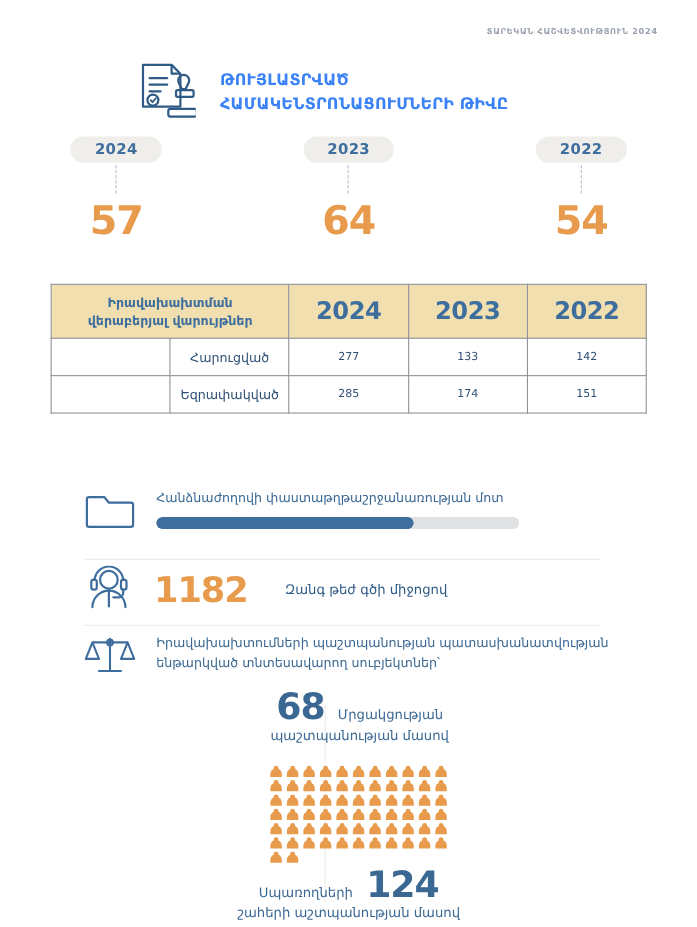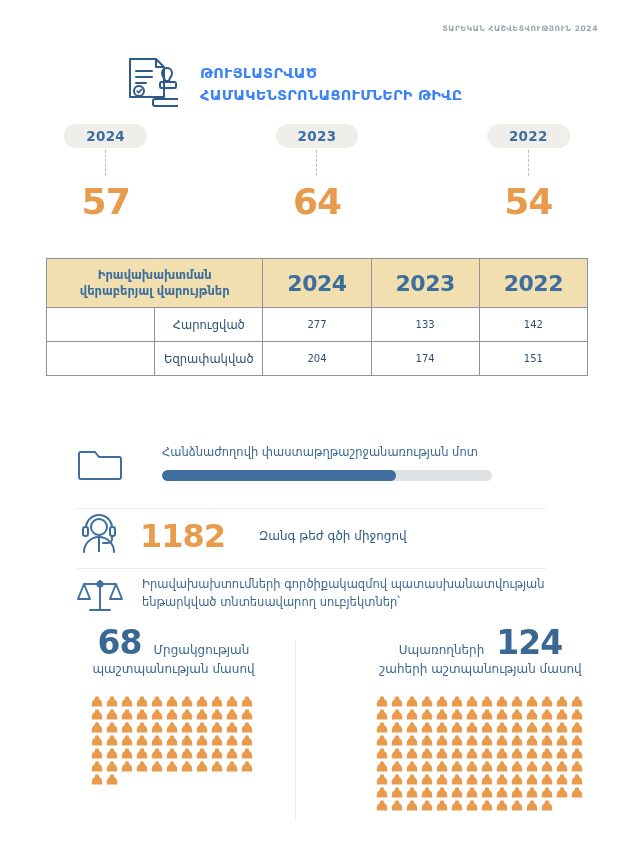--- a/index.html
+++ b/index.html
@@ -58,21 +58,21 @@
   .divider { position: absolute; left: 76px; width: 470px; height: 1px; background: #ececec; }
 
   .call-block { top: 514px; left: 76px; width: 470px; align-items: center; }
   .call-number { color: #e89b4c; font-weight: 800; font-size: 32px; line-height: 1; letter-spacing: -1px; }
   .call-label { color: #2f5a86; font-size: 12px; margin-left: 16px; }
 
   .scales-block { top: 575px; left: 76px; width: 500px; }
   .scales-text { color: #3a6893; font-size: 11.5px; line-height: 1.6; }
 
   
-  .bottom { position: absolute; top: 626px; left: 0; width: 634px; height: 210px; display: flex; }
+  .bottom { position: absolute; top: 626px; left: 0; width: 634px; height: 210px; display: flex; flex-direction: column; }
   .bcol { flex: 1 1 0; position: relative; display: flex; flex-direction: column; align-items: center; }
   .bcol.left  { padding-left: 20px; }
   .bcol-head { display: flex; align-items: baseline; gap: 12px; color: #3a6893; }
   .big-num { color: #3a6893; font-weight: 800; font-size: 33px; line-height: 1; letter-spacing: -1px; }
   .bcol-label { font-size: 12px; line-height: 1.5; color: #3a6893; }
   .head-left  { flex-direction: row; }
   .head-right { flex-direction: row-reverse; }
   .col-sep { position: absolute; top: 640px; left: 295px; width: 1px; height: 180px; background: #ececec; }
 
   .dots { margin-top: 18px; display: flex; flex-wrap: wrap; justify-content: flex-start; align-content: flex-start; }
@@ -144,35 +144,35 @@
         <tr>
           <td class="row-blank"></td>
           <td class="row-name">Հարուցված</td>
           <td class="row-num">277</td>
           <td class="row-num">133</td>
           <td class="row-num">142</td>
         </tr>
         <tr>
           <td class="row-blank"></td>
           <td class="row-name">Եզրափակված</td>
-          <td class="row-num">204</td>
+          <td class="row-num">285</td>
           <td class="row-num">174</td>
           <td class="row-num">151</td>
         </tr>
       </tbody>
     </table>
   </div>
 
   <div class="block folder-block">
     <span class="block-icon">
       <svg viewBox="0 0 48 40" width="48" height="40" fill="none" stroke="#3d6e9e" stroke-width="2">
         <path d="M3 11 V33 a2 2 0 0 0 2 2 H43 a2 2 0 0 0 2-2 V15 a2 2 0 0 0-2-2 H23 l-4-5 H5 a2 2 0 0 0-2 2 z" stroke-linejoin="round"></path>
       </svg>
     </span>
-    <div style="flex:1 1 auto;margin-left:20px;">
+    <div style="flex:1 1 auto;">
       <div class="folder-text">
         <div>Հանձնաժողովի փաստաթղթաշրջանառության մոտ</div>
       </div>
       <div class="bar-track">
         <div class="bar-fill" id="bar-fill" style="width: 71%;"></div>
       </div>
     </div>
   </div>
 
   <div class="divider" style="top:508px;"></div>
@@ -200,21 +200,21 @@
       <svg viewBox="0 0 48 40" width="48" height="40" fill="none" stroke="#3d6e9e" stroke-width="1.9">
         <line x1="24" y1="5" x2="24" y2="34"></line>
         <line x1="8" y1="9" x2="40" y2="9"></line>
         <line x1="14" y1="35" x2="34" y2="35" stroke-linecap="round"></line>
         <path d="M8 9 L2 24 h12 z" stroke-linejoin="round"></path>
         <path d="M40 9 L34 24 h12 z" stroke-linejoin="round"></path>
         <circle cx="24" cy="9" r="2.6"></circle>
       </svg>
     </span>
     <div class="scales-text">
-      <div>Իրավախախտումների գործիքակազմով պատասխանատվության</div>
+      <div>Իրավախախտումների պաշտպանության պատասխանատվության</div>
       <div>ենթարկված տնտեսավարող սուբյեկտներ՝</div>
     </div>
   </div>
 
   <div class="col-sep"></div>
 
   <div class="bottom">
 
     <div class="bcol left">
       <div class="bcol-head head-left">

